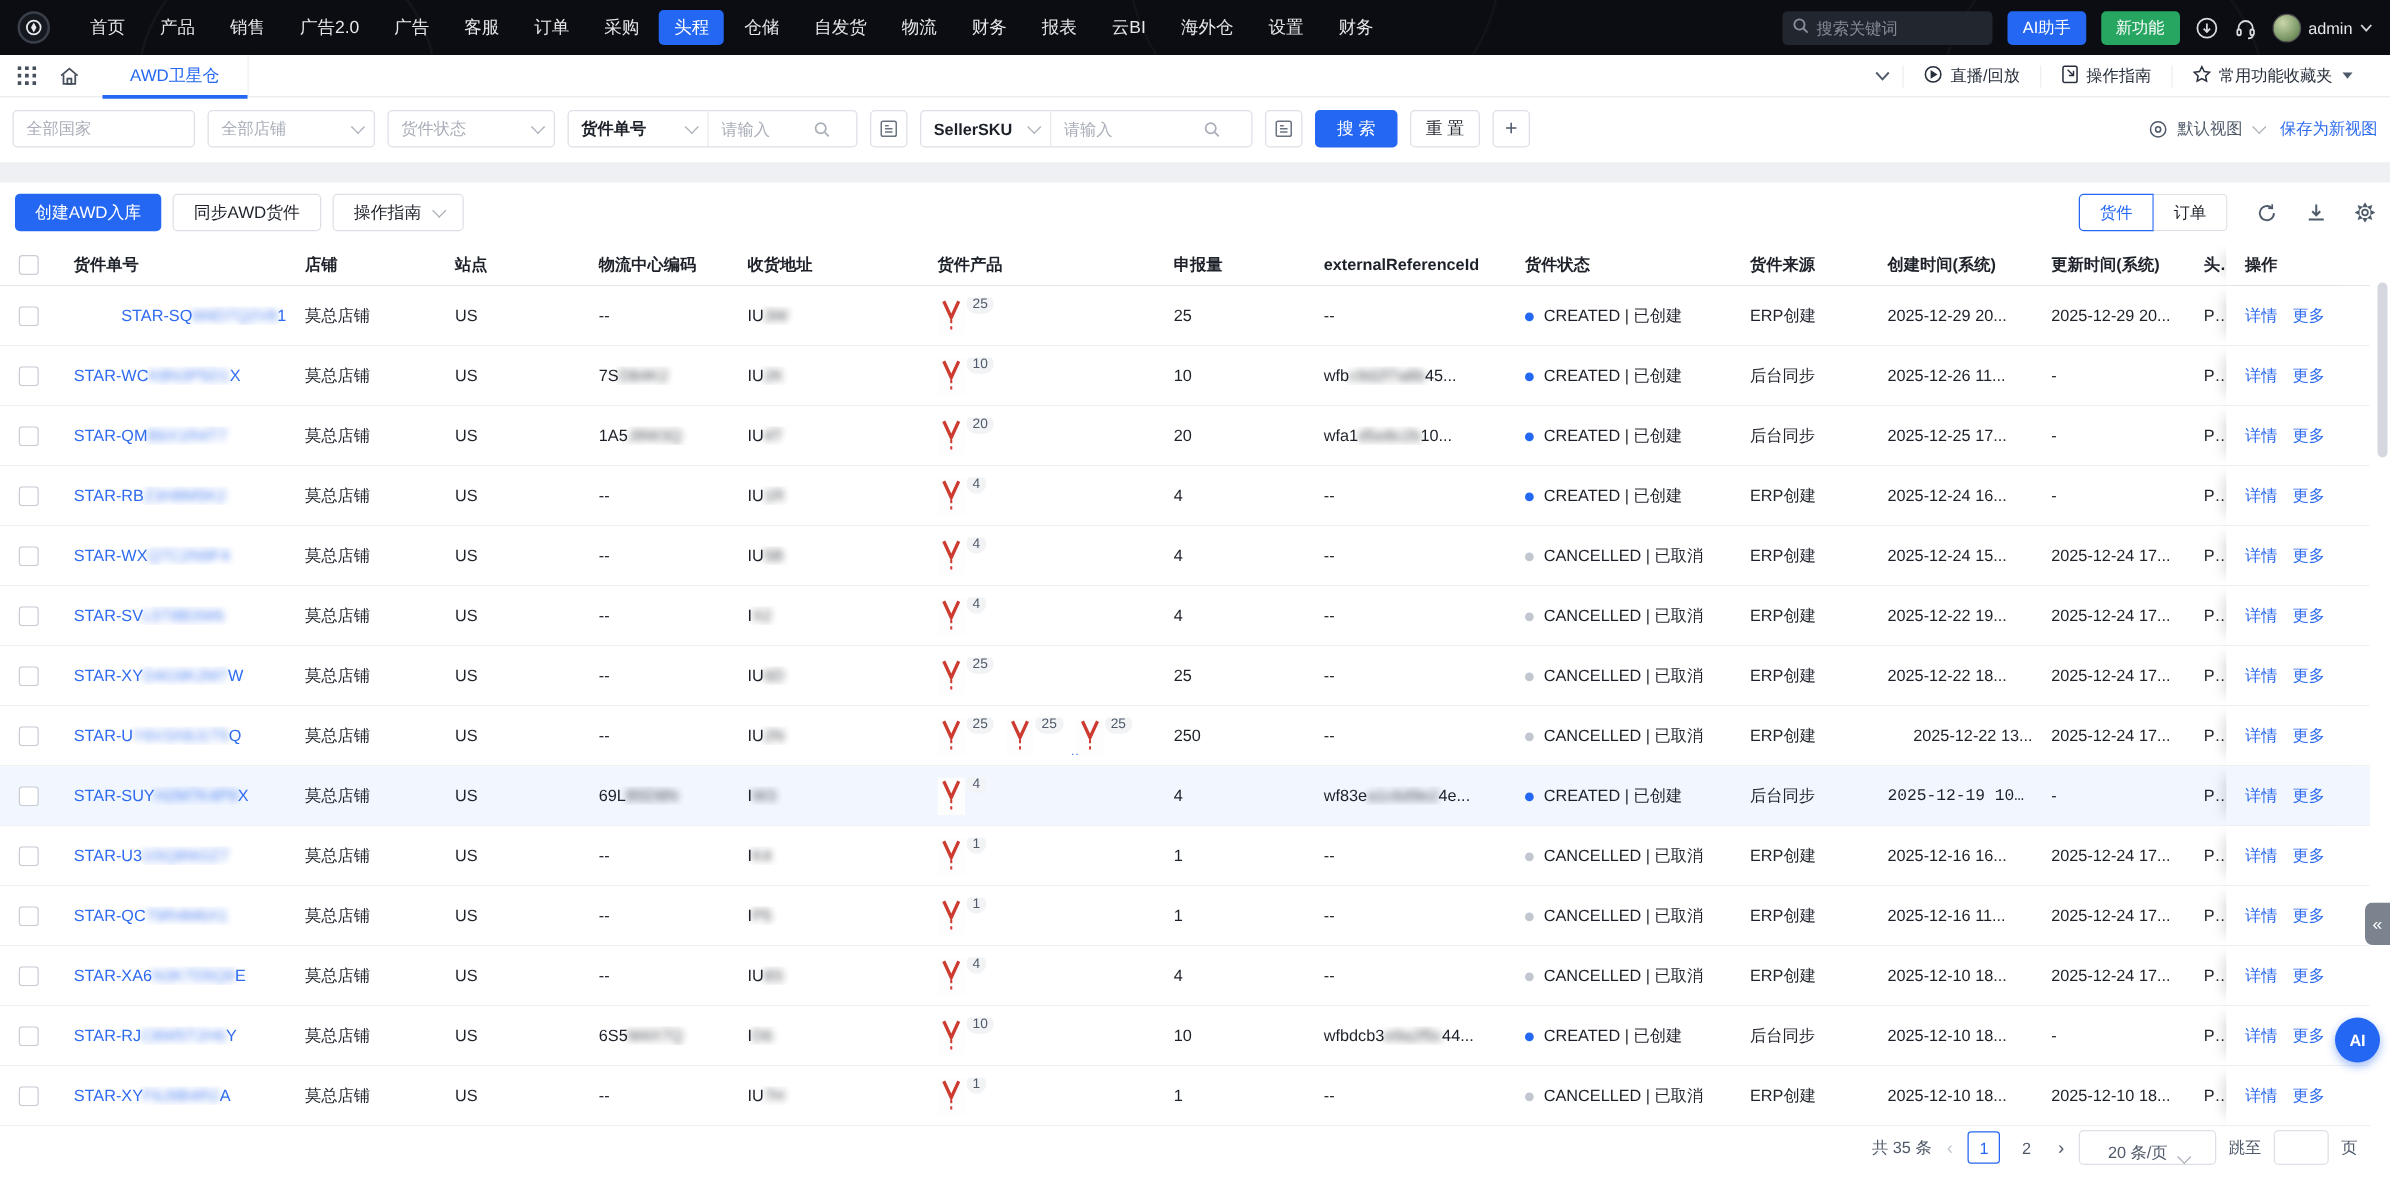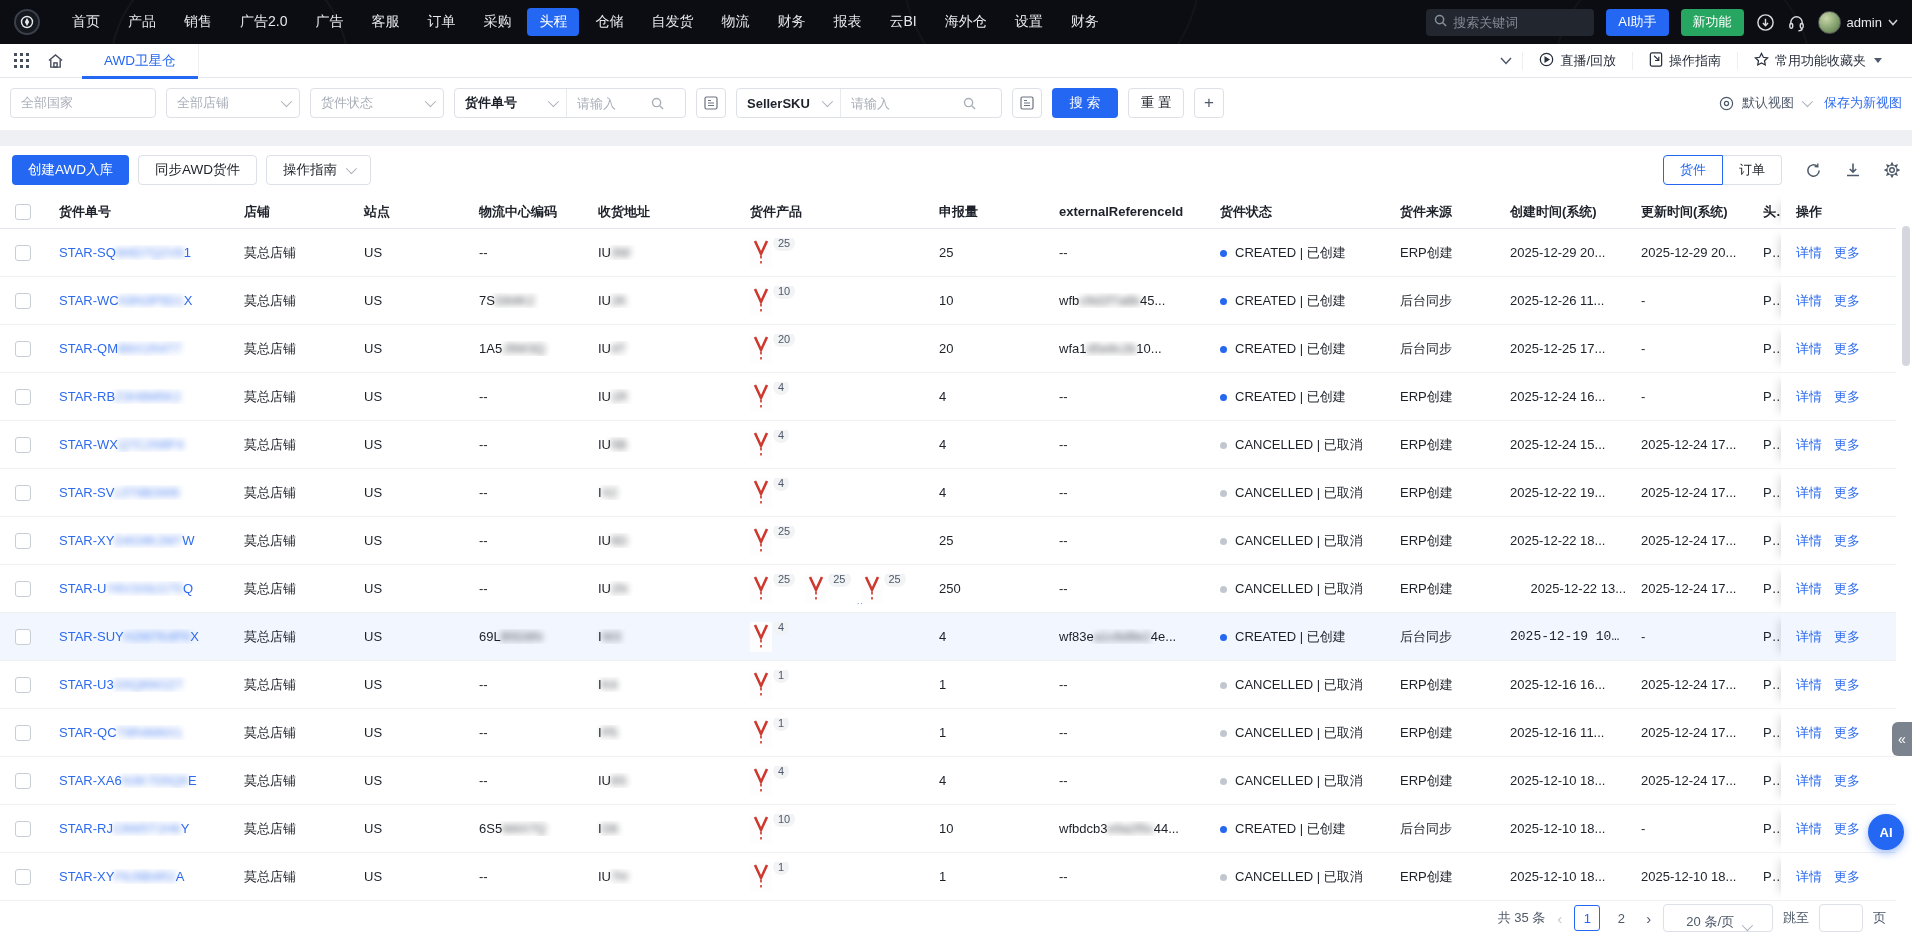--- a/index.html
+++ b/index.html
@@ -346,21 +346,21 @@
         <div class="cell" style="width: 131px;">创建时间(系统)</div>
         <div class="cell" style="width: 122px;">更新时间(系统)</div>
         <div class="cell" style="width: 33px;">头程</div>
         <div class="cell cell-ops" style="width: 115px; height: 100%; background: rgb(255, 255, 255);">操作</div>
       </div>
     <div id="tbody">
         <div class="trow tbody-row">
           <div class="cell" style="width: 44px;">
             <div class="cb"></div>
           </div>
-          <div class="cell" style="width: 185px;"><span class="id-link">STAR-SQ<span class="blur">M4D7Q2V8</span>1</span></div>
+          <div class="cell" style="width: 185px; text-align: right;"><span class="id-link">STAR-SQ<span class="blur">M4D7Q2V8</span>1</span></div>
           <div class="cell" style="width: 120px;">莫总店铺</div>
           <div class="cell" style="width: 115px;">US</div>
           <div class="cell" style="width: 119px;">--</div>
           <div class="cell" style="width: 152px;">IU<span class="blur">3W</span></div>
           <div class="cell" style="width: 189px;">
             <div class="prod-wrap">
               <div class="prod-group">
                 <div style="display: flex; align-items: flex-start;">
                   <span class="thumb">
                     <svg width="22" height="30" viewBox="0 0 22 30" style="filter:blur(.4px);">

